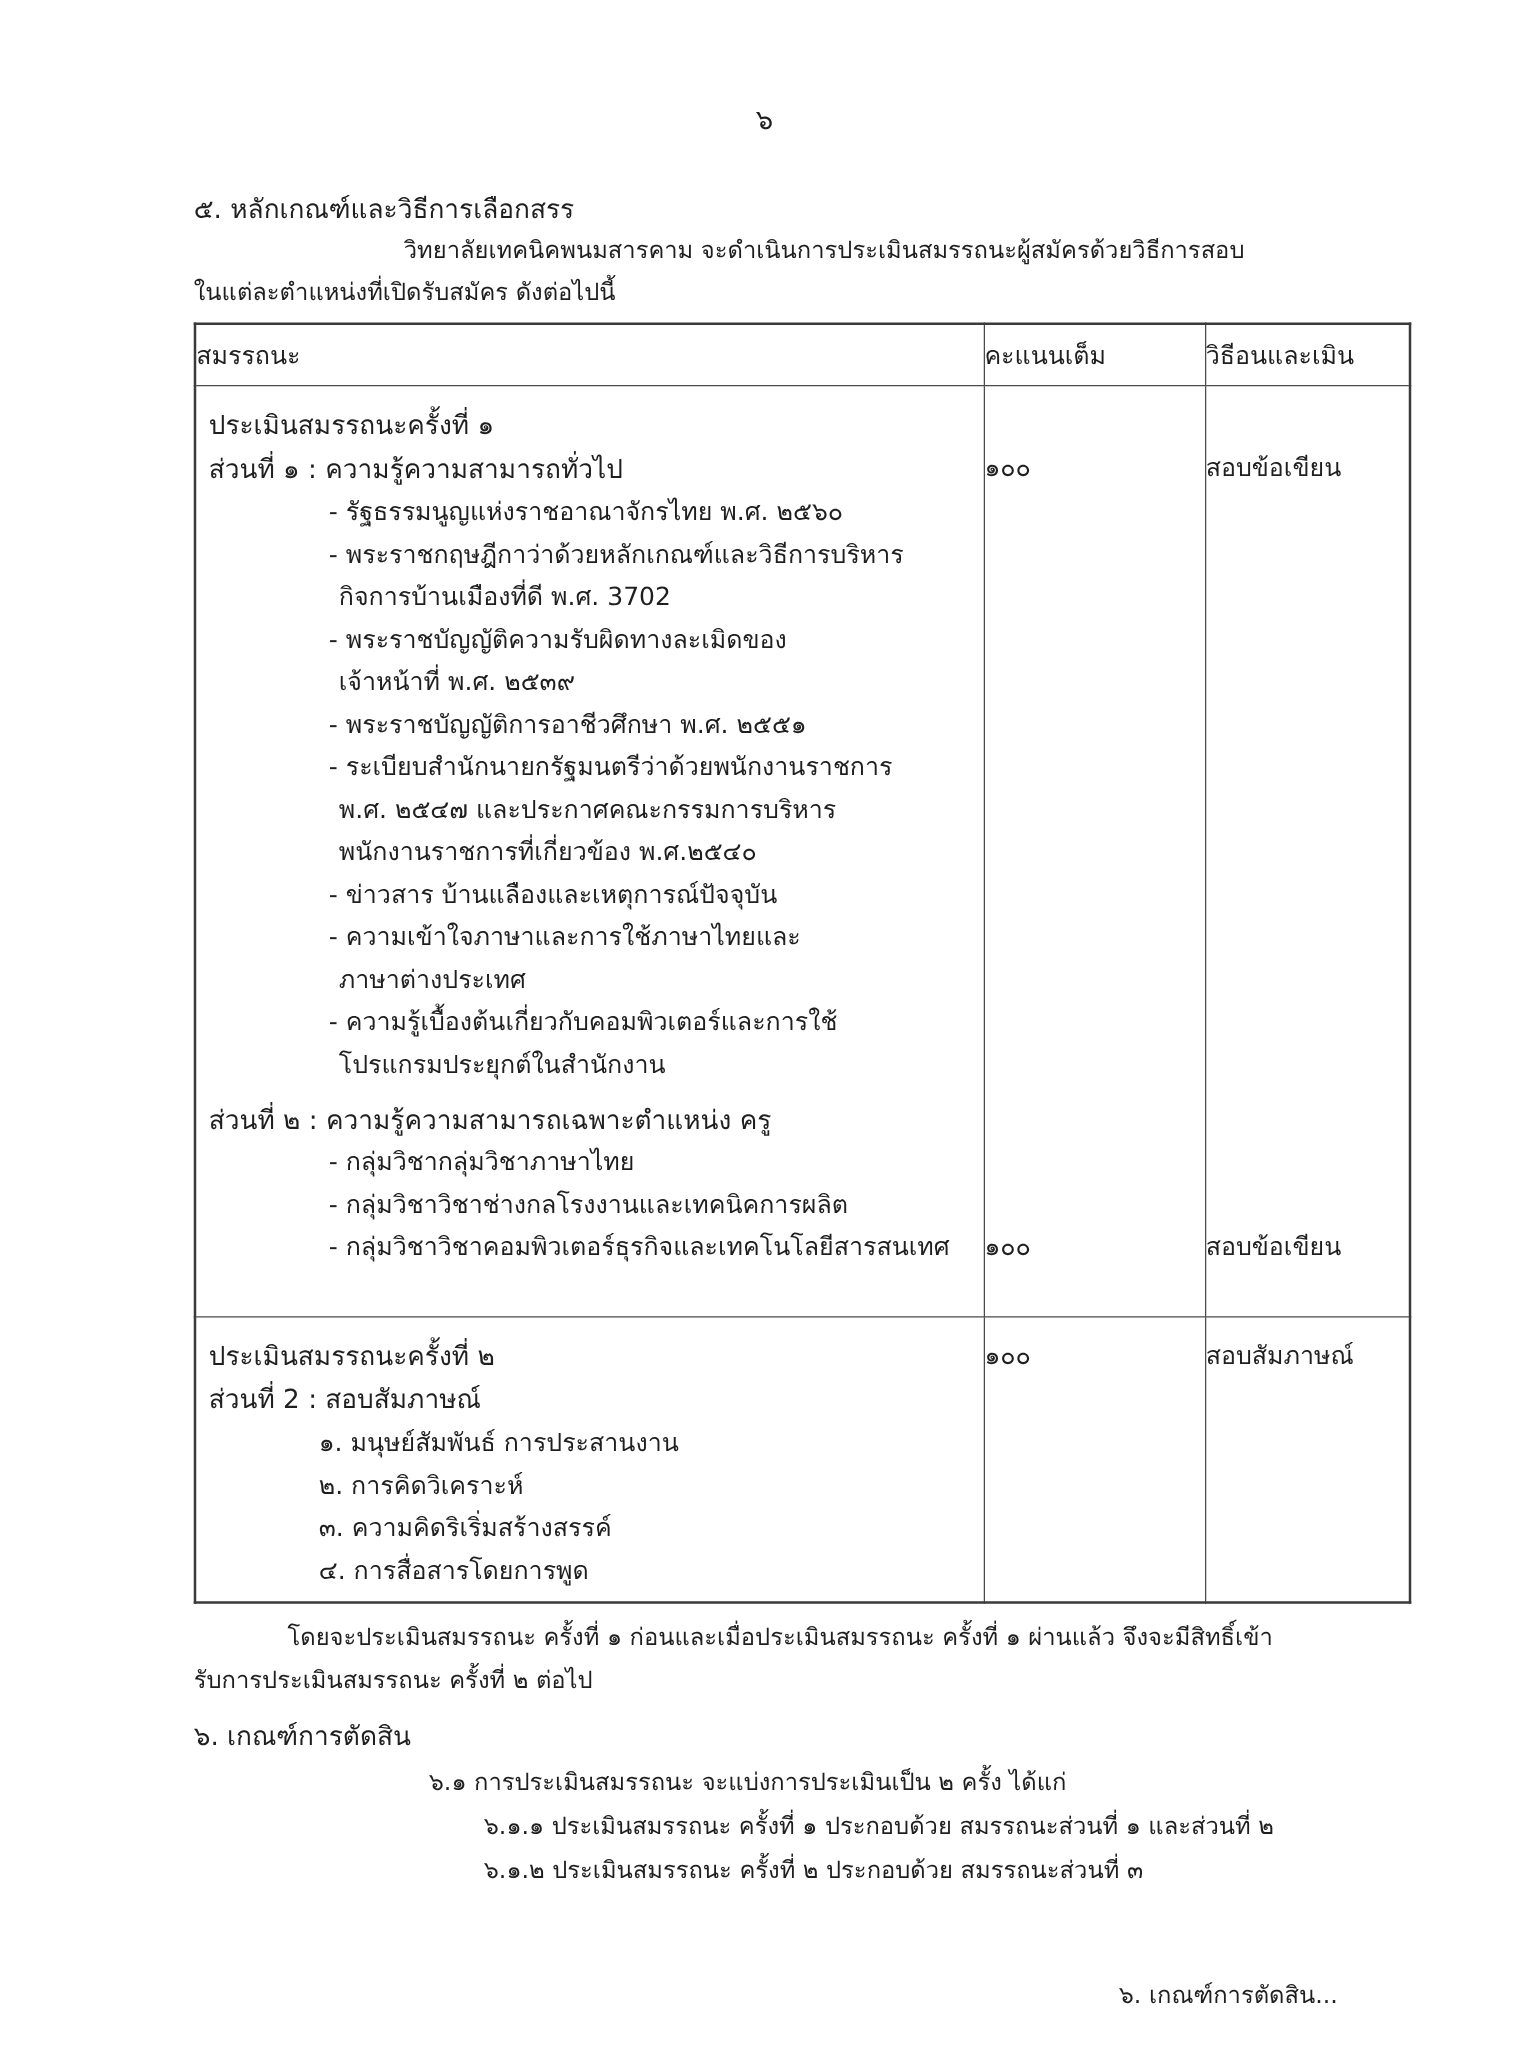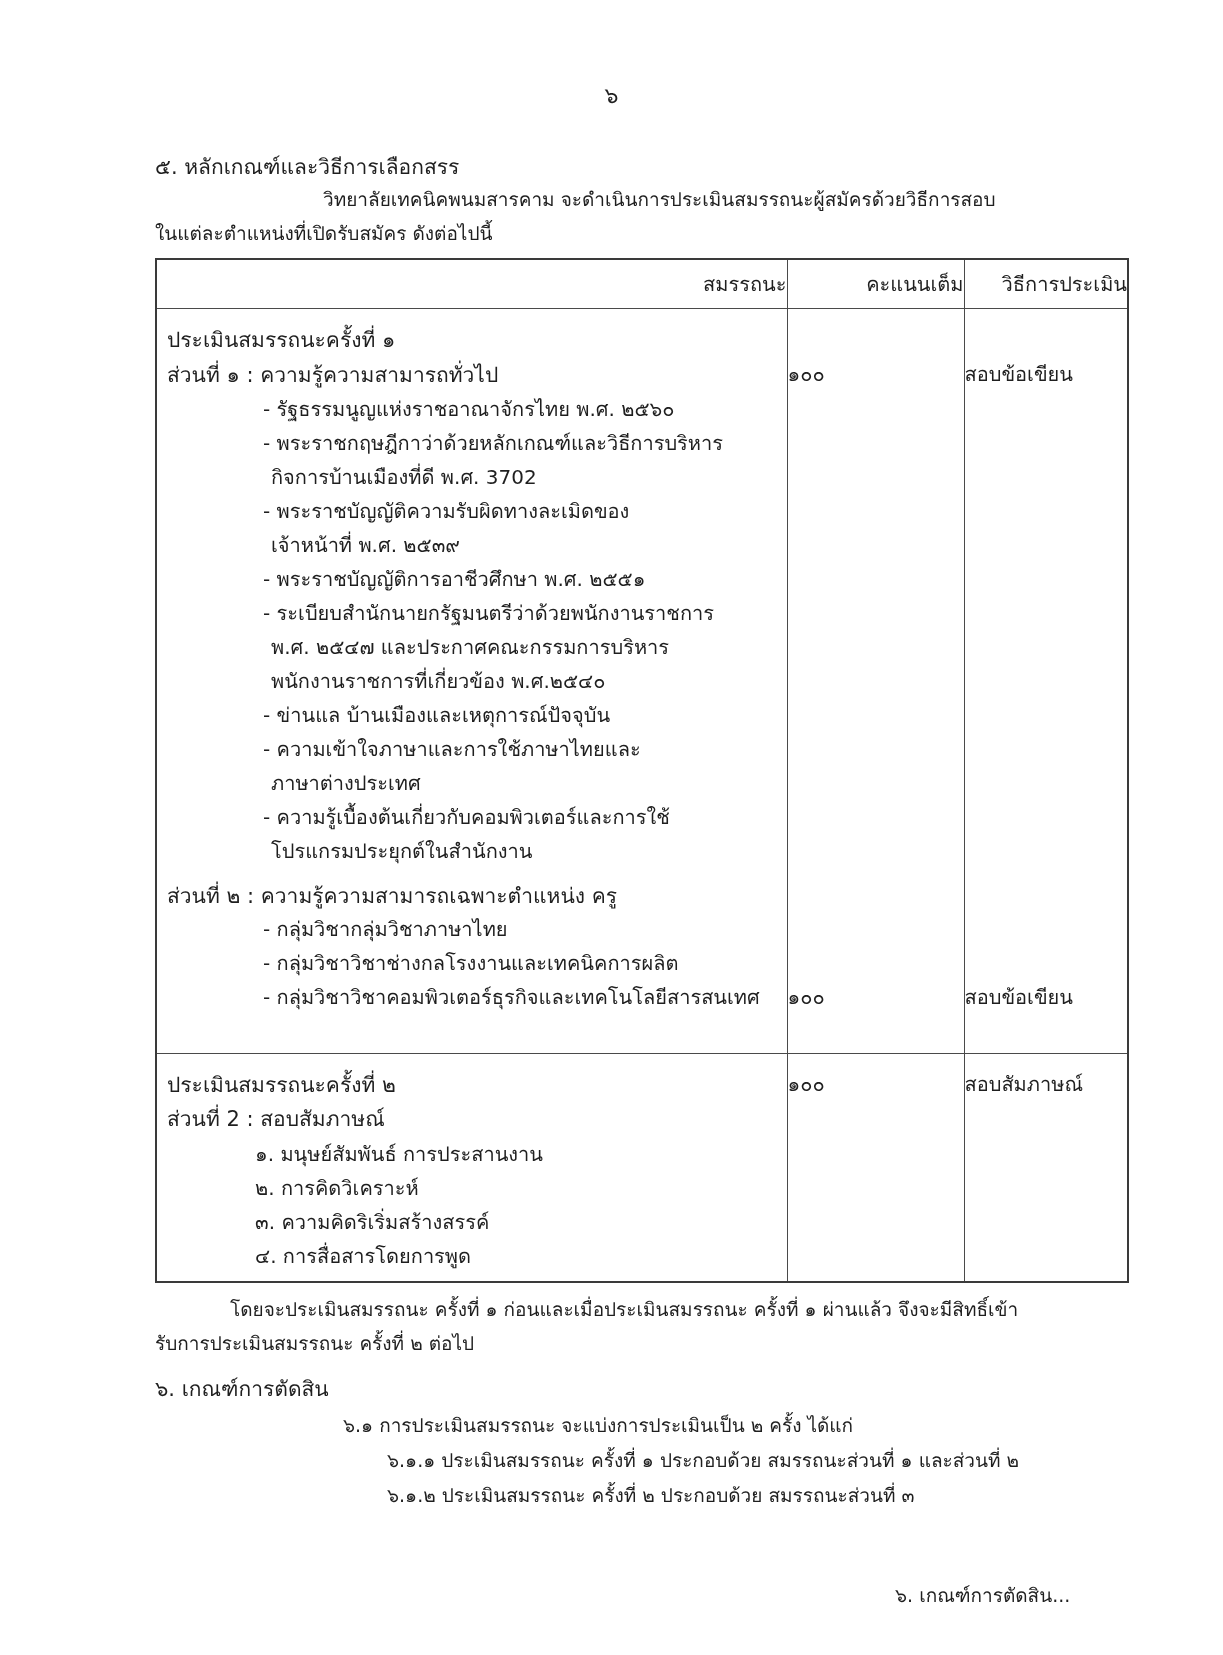--- a/index.html
+++ b/index.html
@@ -20,21 +20,21 @@
   }
   table.comp {
     position: absolute; left: 155px; top: 258px; width: 972px; height: 1022px;
     border-collapse: collapse; border: 2px solid #3a3a3a;
     font-size: 20px; table-layout: fixed;
   }
   table.comp th, table.comp td {
     border: 1.5px solid #4a4a4a; vertical-align: top; padding: 0;
   }
   table.comp th {
-    height: 48px; font-weight: normal; text-align: right; vertical-align: middle;
+    height: 48px; font-weight: normal; text-align: left; vertical-align: middle;
   }
   col.c1 { width: 631px; } col.c2 { width: 177px; } col.c3 { width: 164px; }
   .cell-inner { position: relative; }
   .r1 { height: 745px; }
   .r2 { height: 228px; }
   .ln { position: absolute; white-space: nowrap; left: 10px; }
   .ln.bold { font-weight: normal; font-size: 21px; }
   .ln.item { left: 106px; }
   .ln.cont { left: 114px; }
   .ln.num { left: 98px; }
@@ -54,39 +54,39 @@
 <table class="comp">
   <colgroup>
       <col class="c1">
       <col class="c2">
       <col class="c3">
     </colgroup>
   <thead>
     <tr>
       <th>สมรรถนะ</th>
       <th>คะแนนเต็ม</th>
-      <th>วิธีการประเมิน</th>
+      <th>วิธีอนและเมิน</th>
     </tr>
   </thead>
   <tbody>
     <tr class="r1">
       <td>
         <div class="cell-inner">
           <div class="ln bold" style="top:14px">ประเมินสมรรถนะครั้งที่  ๑</div>
           <div class="ln bold" style="top:49px">ส่วนที่ ๑ : ความรู้ความสามารถทั่วไป</div>
           <div class="ln item" style="top:84px">- รัฐธรรมนูญแห่งราชอาณาจักรไทย พ.ศ. ๒๕๖๐</div>
           <div class="ln item" style="top:118px">- พระราชกฤษฎีกาว่าด้วยหลักเกณฑ์และวิธีการบริหาร</div>
           <div class="ln cont" style="top:152px">กิจการบ้านเมืองที่ดี พ.ศ. 3702</div>
           <div class="ln item" style="top:186px">- พระราชบัญญัติความรับผิดทางละเมิดของ</div>
           <div class="ln cont" style="top:220px">เจ้าหน้าที่ พ.ศ. ๒๕๓๙</div>
           <div class="ln item" style="top:254px">- พระราชบัญญัติการอาชีวศึกษา พ.ศ. ๒๕๕๑</div>
           <div class="ln item" style="top:288px">- ระเบียบสำนักนายกรัฐมนตรีว่าด้วยพนักงานราชการ</div>
           <div class="ln cont" style="top:322px">พ.ศ. ๒๕๔๗ และประกาศคณะกรรมการบริหาร</div>
           <div class="ln cont" style="top:356px">พนักงานราชการที่เกี่ยวข้อง พ.ศ.๒๕๔๐</div>
-          <div class="ln item" style="top:390px">- ข่านแล บ้านเมืองและเหตุการณ์ปัจจุบัน</div>
+          <div class="ln item" style="top:390px">- ข่าวสาร บ้านแลืองและเหตุการณ์ปัจจุบัน</div>
           <div class="ln item" style="top:424px">- ความเข้าใจภาษาและการใช้ภาษาไทยและ</div>
           <div class="ln cont" style="top:458px">ภาษาต่างประเทศ</div>
           <div class="ln item" style="top:492px">- ความรู้เบื้องต้นเกี่ยวกับคอมพิวเตอร์และการใช้</div>
           <div class="ln cont" style="top:526px">โปรแกรมประยุกต์ในสำนักงาน</div>
           <div class="ln bold" style="top:570px">ส่วนที่ ๒ : ความรู้ความสามารถเฉพาะตำแหน่ง ครู</div>
           <div class="ln item" style="top:604px">- กลุ่มวิชากลุ่มวิชาภาษาไทย</div>
           <div class="ln item" style="top:638px">- กลุ่มวิชาวิชาช่างกลโรงงานและเทคนิคการผลิต</div>
           <div class="ln item" style="top:672px">- กลุ่มวิชาวิชาคอมพิวเตอร์ธุรกิจและเทคโนโลยีสารสนเทศ</div>
         </div>
       </td>

